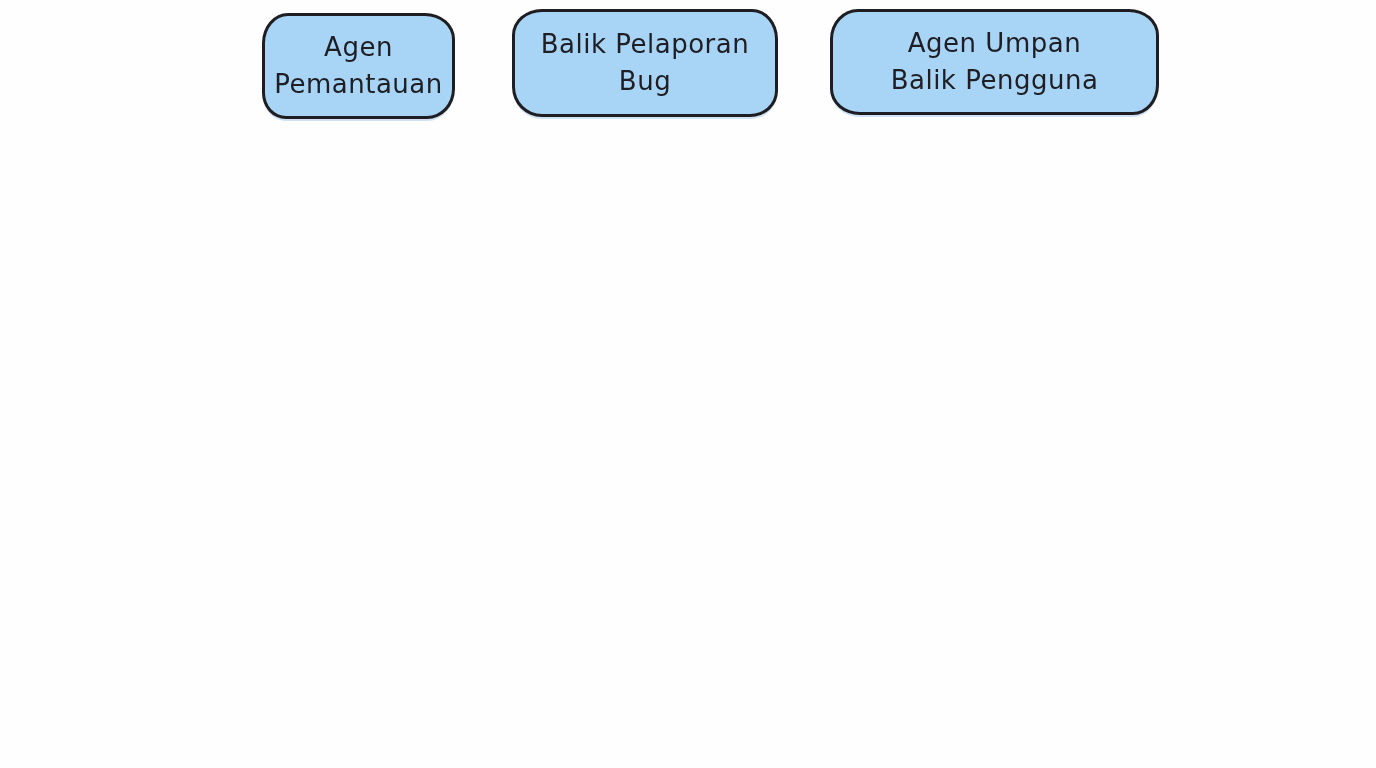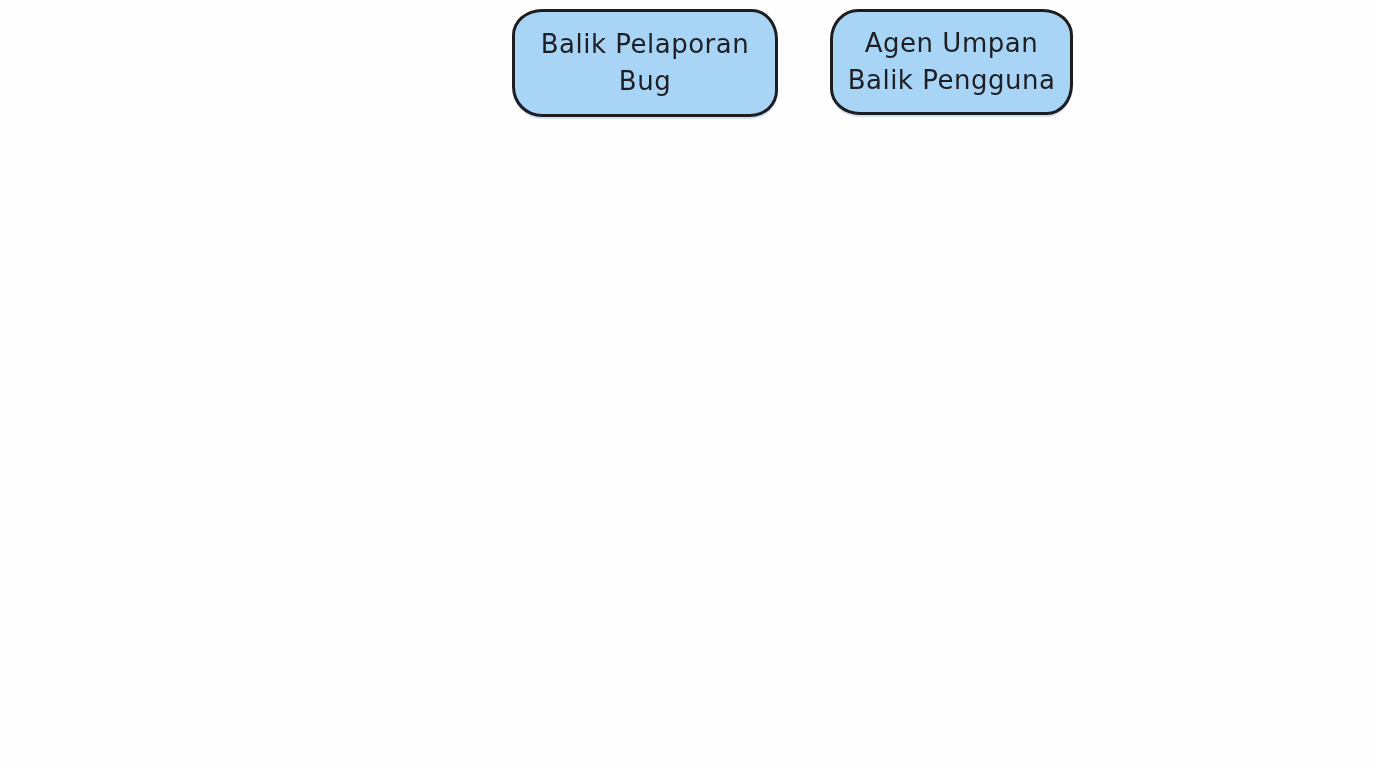--- a/index.html
+++ b/index.html
@@ -40,35 +40,39 @@
   
   .node.n1 {
     left: 262px; top: 13px; width: 193px; height: 106px;
     border-radius: 26px 30px 28px 24px / 30px 26px 30px 26px;
   }
   .node.n2 {
     left: 512px; top: 9px; width: 266px; height: 108px;
     border-radius: 30px 26px 28px 30px / 26px 30px 26px 30px;
   }
   .node.n3 {
-    left: 830px; top: 9px; width: 243px; height: 106px;
+    left: 830px; top: 9px; width: 329px; height: 106px;
     border-radius: 28px 30px 26px 30px / 30px 26px 30px 26px;
   }
 
   .node-label {
     display: block;
     pointer-events: none;
     padding: 0 8px;
   }
 </style>
 </head>
 <body>
 
 <div class="canvas">
 
+  <div class="node n1">
+    <span class="node-label">Agen
+Pemantauan</span>
+  </div>
 
   <div class="node n2">
     <span class="node-label">Balik Pelaporan
 Bug</span>
   </div>
 
   <div class="node n3">
     <span class="node-label">Agen Umpan
 Balik Pengguna</span>
   </div>

